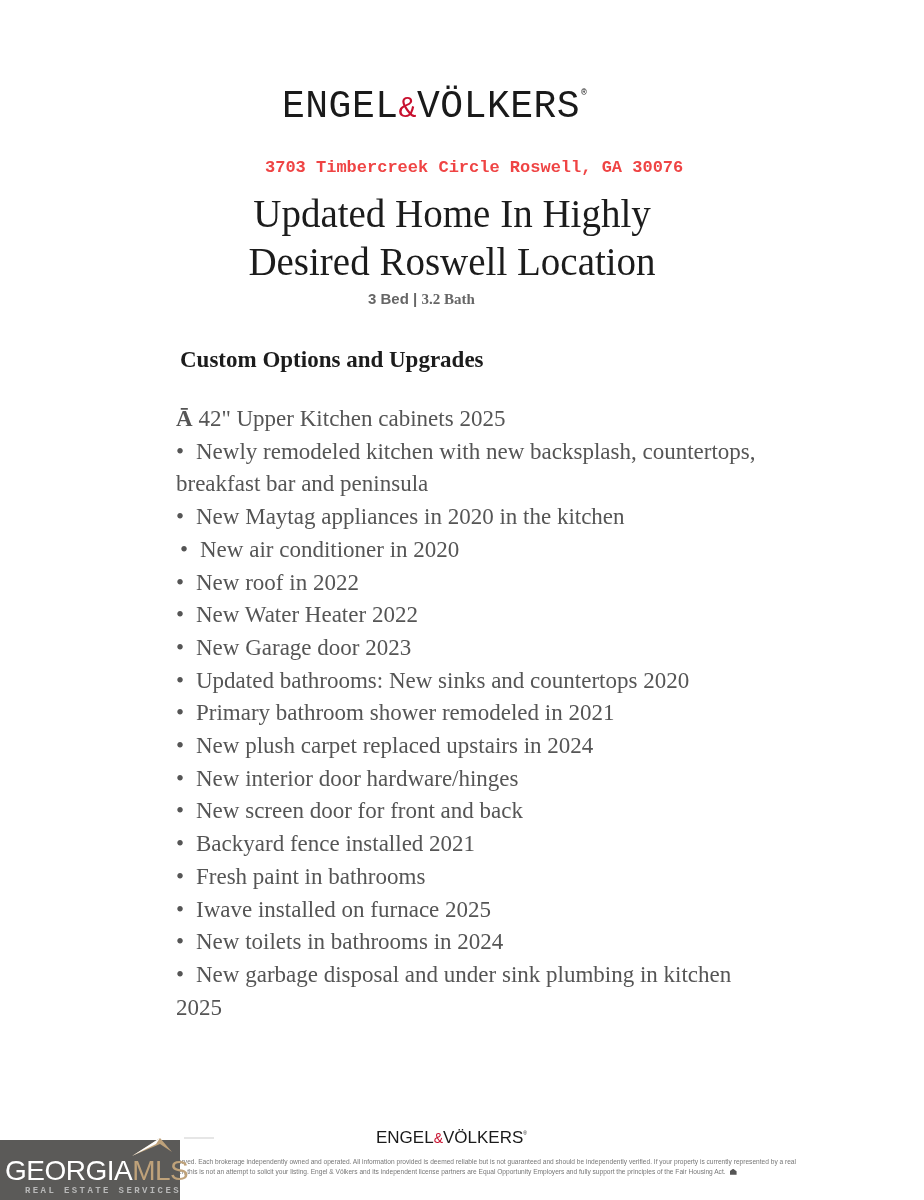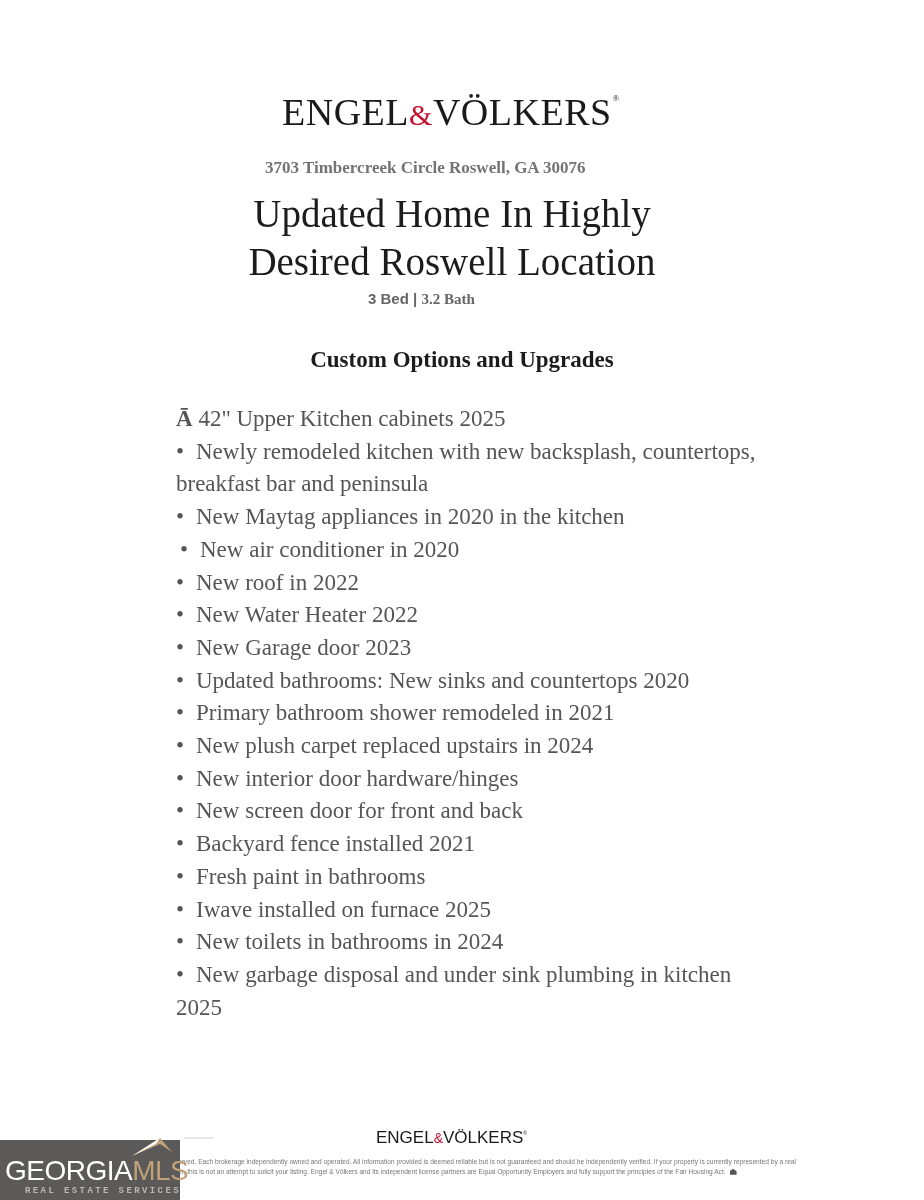--- a/index.html
+++ b/index.html
@@ -1,44 +1,44 @@
 <!DOCTYPE html>
 <html><head>
   <meta charset="utf-8">
   <style>
     * { margin: 0; padding: 0; box-sizing: border-box; }
     html, body { width: 924px; height: 1200px; background: #ffffff; overflow: hidden; }
     body { position: relative; font-family: "Liberation Serif", serif; color: #555555; }
 
     .logo-top {
-      position: absolute; left: 282px; top: 92px; width: 360px; height: 50px;
-      font-family: Liberation Serif, serif; font-size: 38px; letter-spacing: 0.5px;
-      color: #1a1a1a; white-space: nowrap; line-height: 41px;
+      position: absolute; left: 282px; top: 72px; width: 360px; height: 50px;
+      font-family: Liberation Mono, monospace; font-size: 38px; letter-spacing: 0.5px;
+      color: #1a1a1a; white-space: nowrap; line-height: 70px;
     }
     .logo-top .amp { color: #c8102e; font-size: 30px; }
     .logo-top .reg { font-size: 9px; vertical-align: top; position: relative; top: -14px; margin-left: 1px; }
 
     .address {
       position: absolute; left: 265px; top: 158px; width: 400px;
-      font-family: Liberation Serif, serif; font-weight: bold; font-size: 17px;
-      color: #737373; white-space: nowrap;
+      font-family: Liberation Mono, monospace; font-weight: bold; font-size: 17px;
+      color: #ef4444; white-space: nowrap;
     }
     .headline {
       position: absolute; left: 180px; top: 190px; width: 544px; text-align: center;
       font-family: "Liberation Serif", serif; font-size: 39px; line-height: 48px; color: #1c1c1c;
     }
     .specs {
       position: absolute; left: 368px; top: 290px; width: 200px;
       font-family: "Liberation Sans", sans-serif; font-weight: bold; font-size: 15px; color: #666666;
       white-space: nowrap;
     }
     .specs .bath { font-family: "Liberation Serif", serif; }
 
     .section-title {
-      position: absolute; left: 180px; top: 347px; width: 564px; text-align: center;
+      position: absolute; left: 180px; top: 347px; width: 564px; text-align: left;
       font-family: "Liberation Serif", serif; font-weight: bold; font-size: 23px; color: #1c1c1c;
     }
 
     .list {
       position: absolute; left: 176px; top: 403px; width: 580px;
       font-family: "Liberation Serif", serif; font-size: 23px; line-height: 32.7px; color: #555555;
       list-style: none;
     }
     .list li { display: block; }
     .list .lead { font-weight: bold; color: #555555; }

